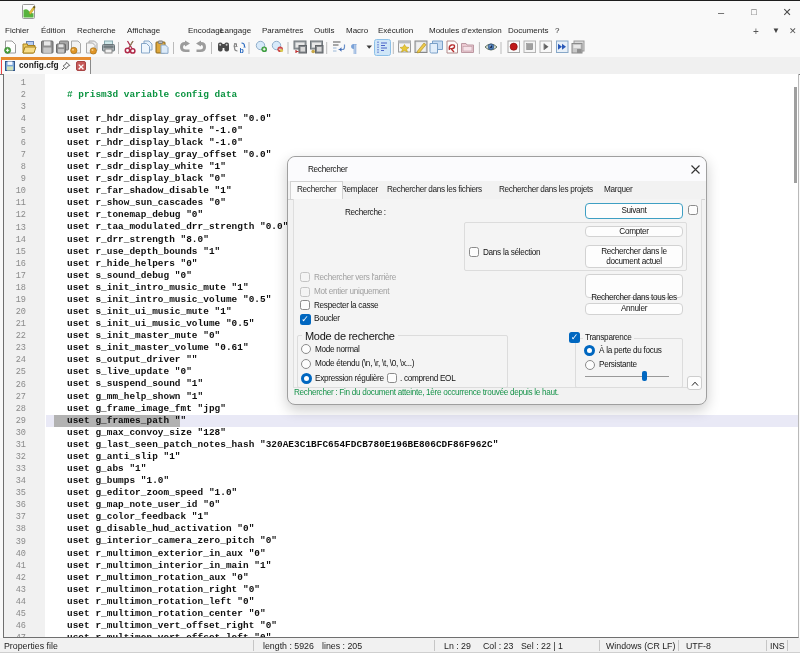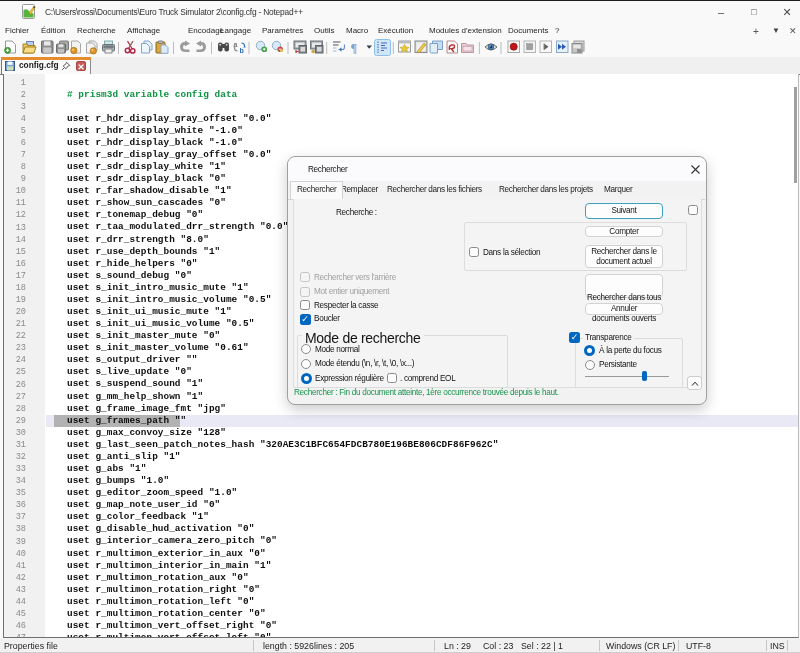--- a/index.html
+++ b/index.html
@@ -31,21 +31,21 @@
 .ssep{position:absolute;top:2px;width:1px;height:11px;background:#c6c6c6;}
 
 #dlg{position:absolute;left:287px;top:156px;width:418px;height:247px;background:#f2f2f2;
 border:1px solid #9f9f9f;border-radius:8px;box-shadow:0 5px 14px rgba(0,0,0,0.20);}
 #dlgtitle{position:absolute;left:0;top:0;width:100%;height:24px;background:#fbfbfd;border-radius:8px 8px 0 0;}
 .dtab{position:absolute;top:25px;height:17px;font-size:8.2px;letter-spacing:-0.3px;color:#1c1c1c;padding:3px 6px 0 6px;box-sizing:border-box;}
 #tabline{position:absolute;left:0px;top:42px;width:417px;height:1px;background:#d2d2d2;}
 #page{position:absolute;left:5px;top:42px;width:407px;height:188px;background:#f4f4f4;border:1px solid #dedede;border-top:none;}
 .dl{position:absolute;font-size:8.2px;letter-spacing:-0.3px;color:#141414;white-space:nowrap;}
 .dld{position:absolute;font-size:8.2px;letter-spacing:-0.3px;color:#a0a0a0;white-space:nowrap;}
-.btn{position:absolute;left:297px;width:78px;background:#fdfdfd;border:1px solid #d2d2d2;border-radius:4px;
+.btn{position:absolute;left:297px;width:98px;background:#fdfdfd;border:1px solid #d2d2d2;border-radius:4px;
 font-size:8.2px;letter-spacing:-0.3px;color:#141414;text-align:center;box-sizing:border-box;}
 .cb{position:absolute;width:10px;height:10px;background:#fcfcfc;border:1px solid #8b8b8b;border-radius:2.5px;box-sizing:border-box;}
 .cbd{position:absolute;width:10px;height:10px;background:#f4f4f4;border:1px solid #c4c4c4;border-radius:2.5px;box-sizing:border-box;}
 .cbc{position:absolute;width:11px;height:11px;background:#0067c0;border-radius:2.5px;color:#fff;font-size:9px;
 line-height:11px;text-align:center;}
 .rad{position:absolute;width:10px;height:10px;border:1px solid #8b8b8b;background:#fdfdfd;border-radius:50%;box-sizing:border-box;}
 .radc{position:absolute;width:11px;height:11px;border:3.2px solid #0067c0;background:#fff;border-radius:50%;box-sizing:border-box;}
 .gb{position:absolute;border:1px solid #dcdcdc;border-radius:2px;}
 #dmsg{position:absolute;left:6px;top:231px;font-size:8.2px;letter-spacing:-0.3px;color:#18934b;white-space:nowrap;}
 </style>
@@ -53,21 +53,20 @@
 <body>
 <div id="win">
 
   <div id="titlebar">
     <svg class="abs" style="left:21px;top:3px" width="16" height="16" viewBox="0 0 16 16">
       <rect x="1.5" y="0.5" width="12" height="14" rx="1" fill="#fdfdfd" stroke="#9a9a9a"></rect>
       <path d="M2.5 13.5 L2.5 6 Q6 4 8 7 Q10 10 12.5 9 L12.5 13.5 Z" fill="#57b33e"></path>
       <path d="M8 9 L12 3.2 L13.6 4.4 L9.6 10.2 Z" fill="#e8c23c" stroke="#a8881c" stroke-width="0.5"></path>
       <rect x="12.2" y="2.2" width="2" height="2" fill="#6a5a18"></rect>
     </svg>
-    <div id="title">C:\Users\rossi\Documents\Euro Truck Simulator 2\config.cfg - Notepad++</div>
     <div class="capbtn" style="left:706px;">–</div>
     <div class="capbtn" style="left:739px;font-size:9px;">□</div>
     <div class="capbtn" style="left:772px;">✕</div>
   </div>
 
   <div id="menubar">
     <span class="mi" style="left:5px">Fichier</span>
     <span class="mi" style="left:41px">Édition</span>
     <span class="mi" style="left:77px">Recherche</span>
     <span class="mi" style="left:127px">Affichage</span>
@@ -415,21 +414,21 @@
 uset r_multimon_vert_offset_right "0"
 uset r_multimon_vert_offset_left "0"
 uset r_multimon_hor_offset_right "0"</pre>
     <div id="vscroll"></div>
   </div>
 
   <div id="statusbar">
     <span class="st" style="left:4px">Properties file</span>
     <span class="ssep" style="left:253px"></span>
     <span class="st" style="left:263px">length : 5926</span>
-    <span class="st" style="left:314px">lines : 205</span>
+    <span class="st" style="left:322px">lines : 205</span>
     <span class="ssep" style="left:434px"></span>
     <span class="st" style="left:444px">Ln : 29</span>
     <span class="st" style="left:483px">Col : 23</span>
     <span class="st" style="left:521px">Sel : 22 | 1</span>
     <span class="ssep" style="left:599px"></span>
     <span class="st" style="left:606px">Windows (CR LF)</span>
     <span class="ssep" style="left:678px"></span>
     <span class="st" style="left:686px">UTF-8</span>
     <span class="ssep" style="left:766px"></span>
     <span class="st" style="left:770px">INS</span>
@@ -444,21 +443,21 @@
     </svg>
 
     <div class="dtab" style="left:2px;top:24px;height:18px;background:#fafafa;border:1px solid #d2d2d2;border-bottom:none;z-index:3">Rechercher</div>
     <div class="dtab" style="left:47px;">Remplacer</div>
     <div class="dtab" style="left:93px;">Rechercher dans les fichiers</div>
     <div class="dtab" style="left:205px;">Rechercher dans les projets</div>
     <div class="dtab" style="left:310px;">Marquer</div>
     <div id="tabline"></div>
     <div id="page"></div>
 
-    <div class="dl" style="left:33px;top:51px;padding-left:15px;">Recherche :</div>
+    <div class="dl" style="left:42px;top:51px;padding-left:15px;">Recherche :</div>
     <div class="btn" style="top:46px;height:15.5px;line-height:14px;border:1.6px solid #3e9fc3;">Suivant</div>
     <div class="cb" style="left:400px;top:48px;"></div>
 
     <div class="gb" style="left:176px;top:65px;width:221px;height:47px;"></div>
     <div class="cb" style="left:181px;top:90px;"></div>
     <div class="dl" style="left:195px;top:90.5px;">Dans la sélection</div>
     <div class="btn" style="top:68.5px;height:11px;line-height:9.5px;">Compter</div>
     <div class="btn" style="top:87.5px;height:23.5px;line-height:10.6px;padding-top:1px;">Rechercher dans le<br>document actuel</div>
     <div class="btn" style="top:117px;height:23.5px;line-height:10.6px;padding-top:18px;">Rechercher dans tous les<br>documents ouverts</div>
     <div class="btn" style="top:146px;height:11.5px;line-height:10px;">Annuler</div>
@@ -466,21 +465,21 @@
     <div class="cbd" style="left:12px;top:115px;"></div>
     <div class="dld" style="left:26px;top:115.5px;">Rechercher vers l'arrière</div>
     <div class="cbd" style="left:12px;top:129.5px;"></div>
     <div class="dld" style="left:26px;top:130px;">Mot entier uniquement</div>
     <div class="cb" style="left:12px;top:143px;"></div>
     <div class="dl" style="left:26px;top:143.5px;">Respecter la casse</div>
     <div class="cbc" style="left:11.5px;top:156.5px;">✓</div>
     <div class="dl" style="left:26px;top:157px;">Boucler</div>
 
     <div class="gb" style="left:9px;top:178px;width:209px;height:51px;"></div>
-    <div class="abs" style="left:14px;top:173px;background:#f4f4f4;padding:0 3px;font-size:14px;letter-spacing:-0.3px;color:#141414;">Mode de recherche</div>
+    <div class="abs" style="left:14px;top:173px;background:#f4f4f4;padding:0 3px;font-size:11px;letter-spacing:-0.3px;color:#141414;">Mode de recherche</div>
     <div class="rad" style="left:13px;top:187px;"></div>
     <div class="dl" style="left:27px;top:187.5px;">Mode normal</div>
     <div class="rad" style="left:13px;top:201.5px;"></div>
     <div class="dl" style="left:27px;top:202px;">Mode étendu (\n, \r, \t, \0, \x...)</div>
     <div class="radc" style="left:12.5px;top:215.5px;"></div>
     <div class="dl" style="left:27px;top:216.5px;">Expression régulière</div>
     <div class="cb" style="left:99px;top:215.5px;"></div>
     <div class="dl" style="left:112px;top:216.5px;">. comprend EOL</div>
 
     <div class="gb" style="left:287px;top:181px;width:106px;height:48px;"></div>

